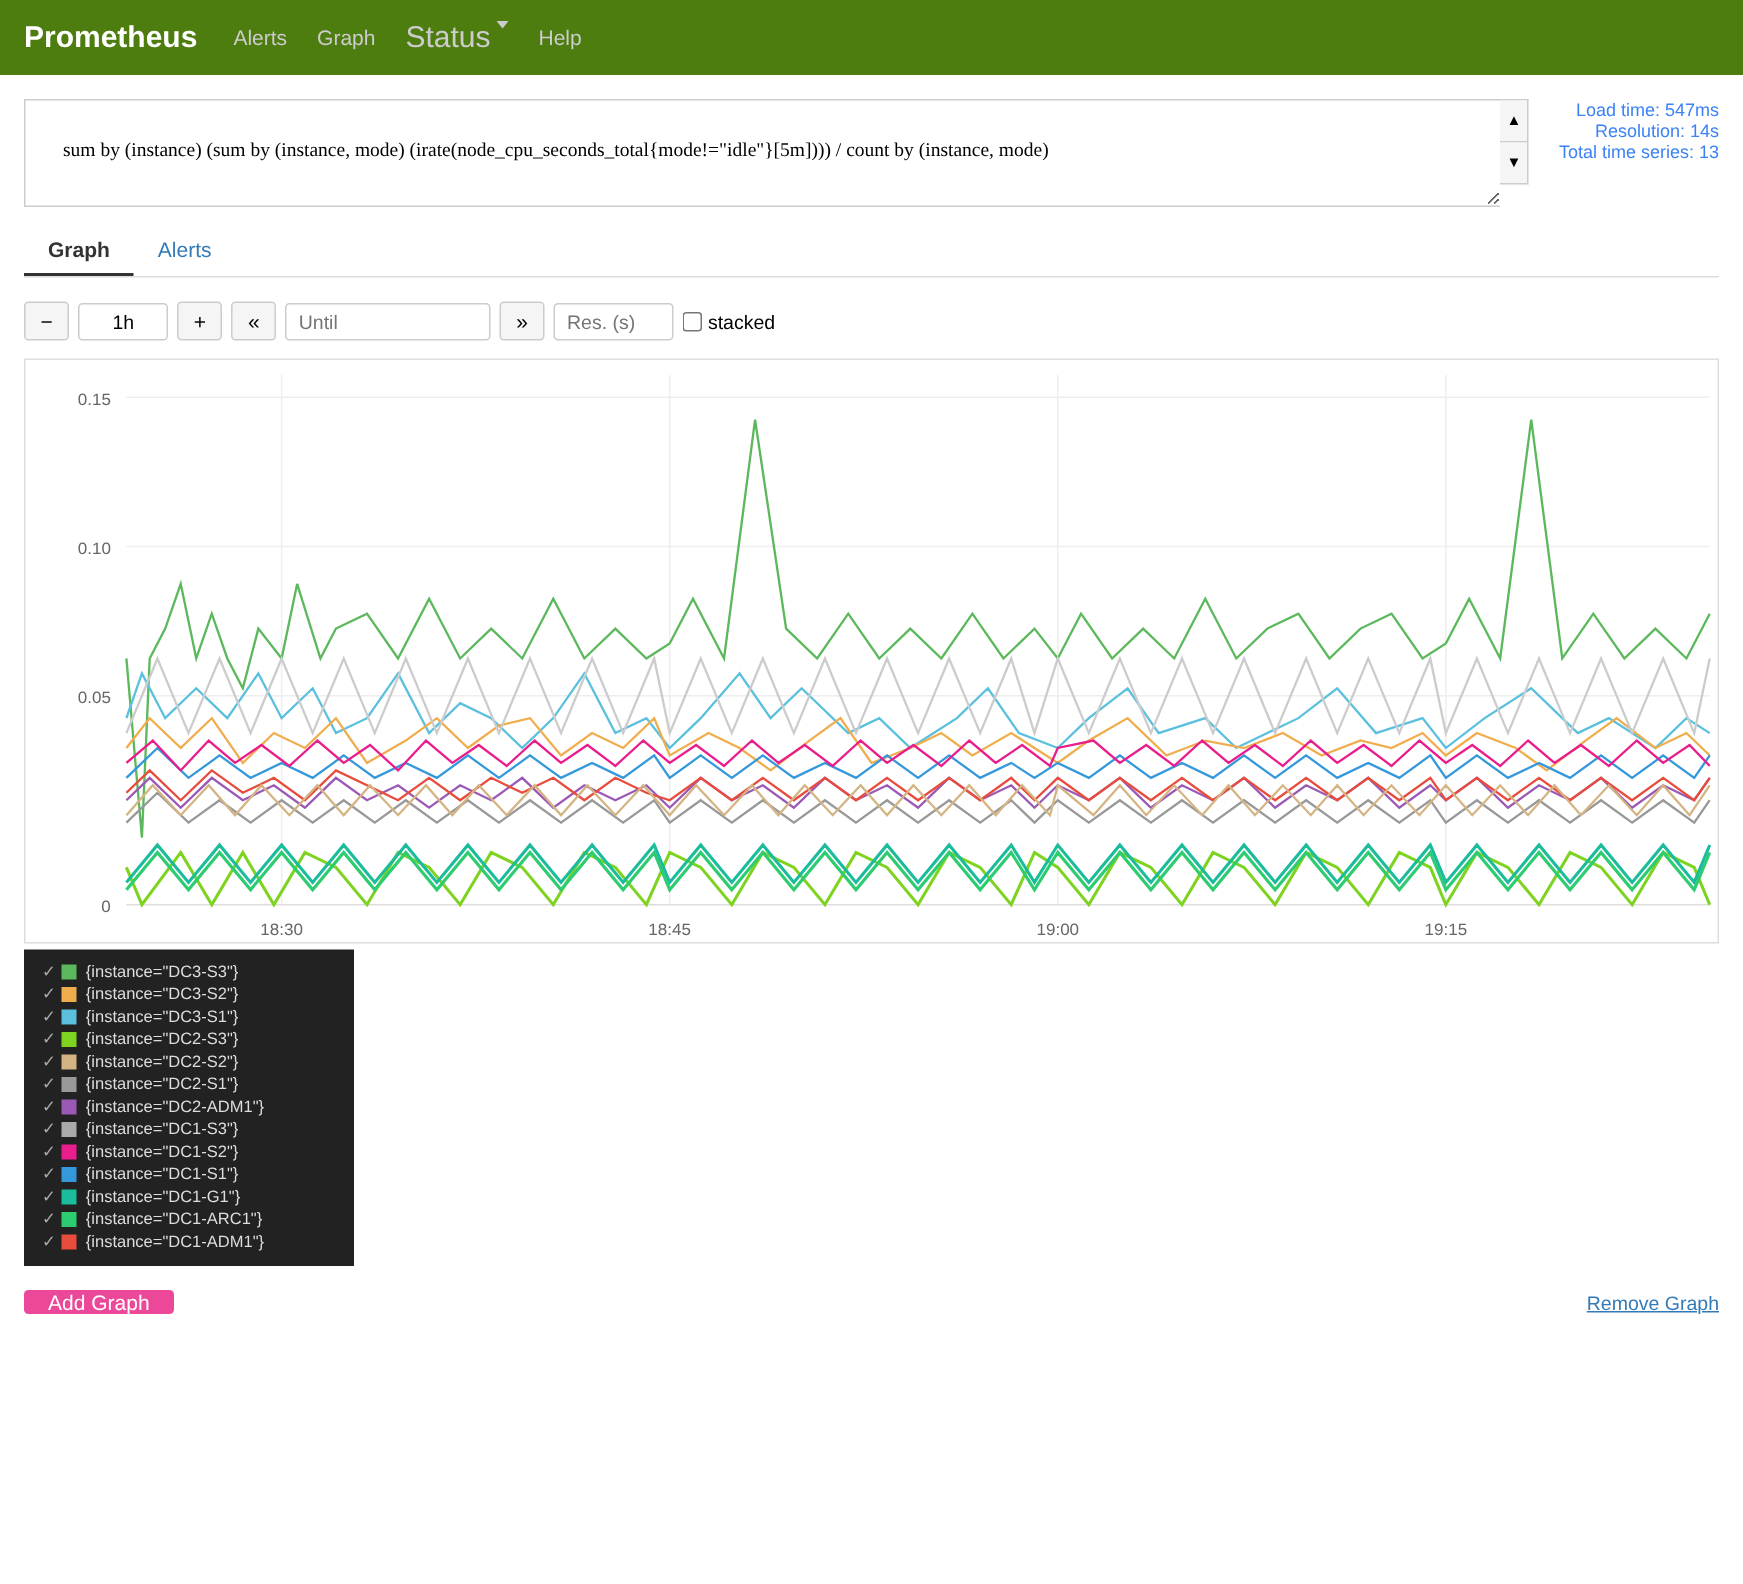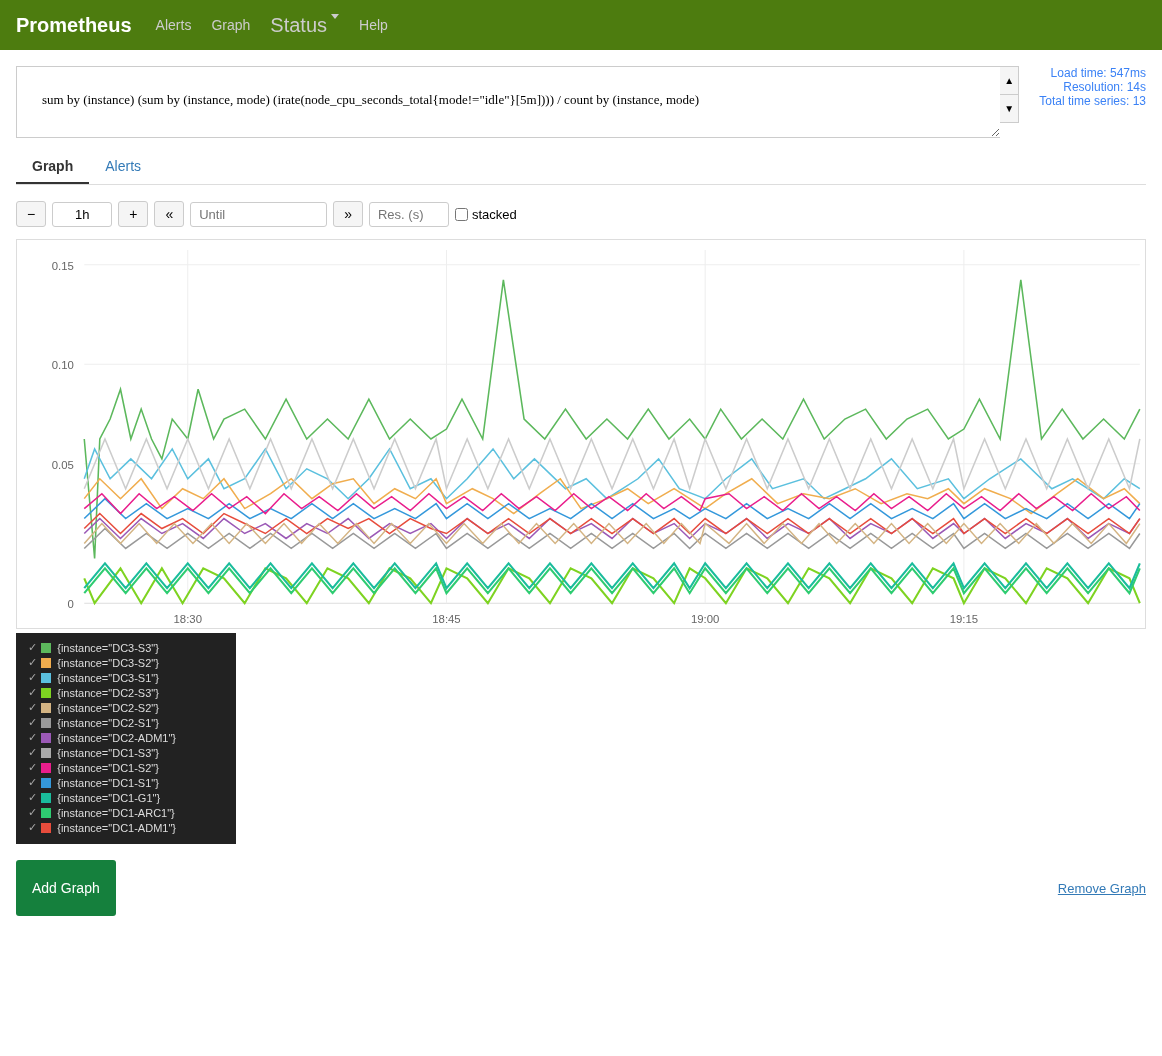--- a/index.html
+++ b/index.html
@@ -234,24 +234,24 @@
 
     
     .bottom-actions {
       display: flex;
       justify-content: space-between;
       align-items: center;
       margin-top: 16px;
       padding-bottom: 16px;
     }
     .btn-add-graph {
-      background: #15803d;
+      background: #ec4899;
       color: #fff;
       border: none;
-      padding: 20px 16px;
+      padding: 0 16px;
       font-size: 14px;
       cursor: pointer;
       border-radius: 3px;
     }
     .btn-remove-graph {
       background: none;
       border: none;
       color: #337ab7;
       font-size: 13px;
       cursor: pointer;

